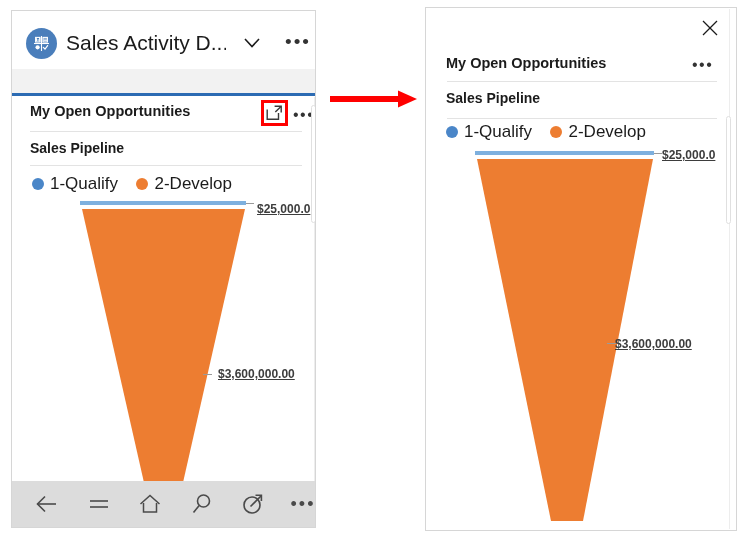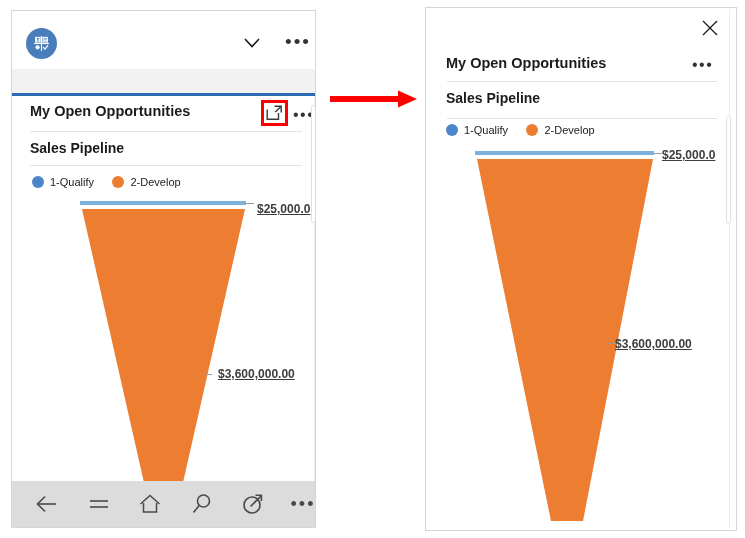--- a/index.html
+++ b/index.html
@@ -67,21 +67,21 @@
   }
   .chart-title{
     position:absolute;left:18px;top:129px;font-size:14px;font-weight:bold;color:#1b1b1b;
     white-space:nowrap;
   }
   .legend{
     position:absolute;left:20px;top:163px;height:18px;
   }
   .legend-item{display:inline-flex;align-items:center;margin-right:14px;}
   .legend-dot{width:12px;height:12px;border-radius:50%;display:inline-block;margin-right:6px;}
-  .legend-label{font-size:11px;color:#1b1b1b;white-space:nowrap;}
+  .legend-label{font-size:17px;color:#1b1b1b;white-space:nowrap;}
 
   .funnel-area{position:absolute;left:0;top:186px;width:305px;height:290px;overflow:hidden;}
   .dlabel{
     position:absolute;font-size:12px;font-weight:bold;color:#3d3d3d;white-space:nowrap;text-decoration:underline;
   }
   .leader{position:absolute;background:#9a9a9a;height:1px;}
 
   .scroll-track{
     position:absolute;width:1px;background:#ededed;
   }
@@ -144,20 +144,21 @@
           <rect x="17.4" y="10.6" width="3.6" height="0.9"></rect>
           <rect x="17.4" y="12.2" width="3.6" height="0.9"></rect>
           <circle cx="11.6" cy="19.3" r="2.1"></circle>
         </g>
         <g stroke="#ffffff" stroke-width="1.2" fill="none" stroke-linecap="round">
           <polyline points="17.3,19.4 19,21 21.6,17.6"></polyline>
         </g>
       </svg>
     </div>
 
+    <div class="app-title">Sales Activity D...</div>
 
     <div class="chevron-btn">
       <svg width="24" height="20" viewBox="0 0 24 20">
         <polyline points="5,6 12,13.5 19,6" fill="none" stroke="#1b1b1b" stroke-width="1.6"></polyline>
       </svg>
     </div>
 
     <div class="header-ellipsis">•••</div>
   </div>
 

